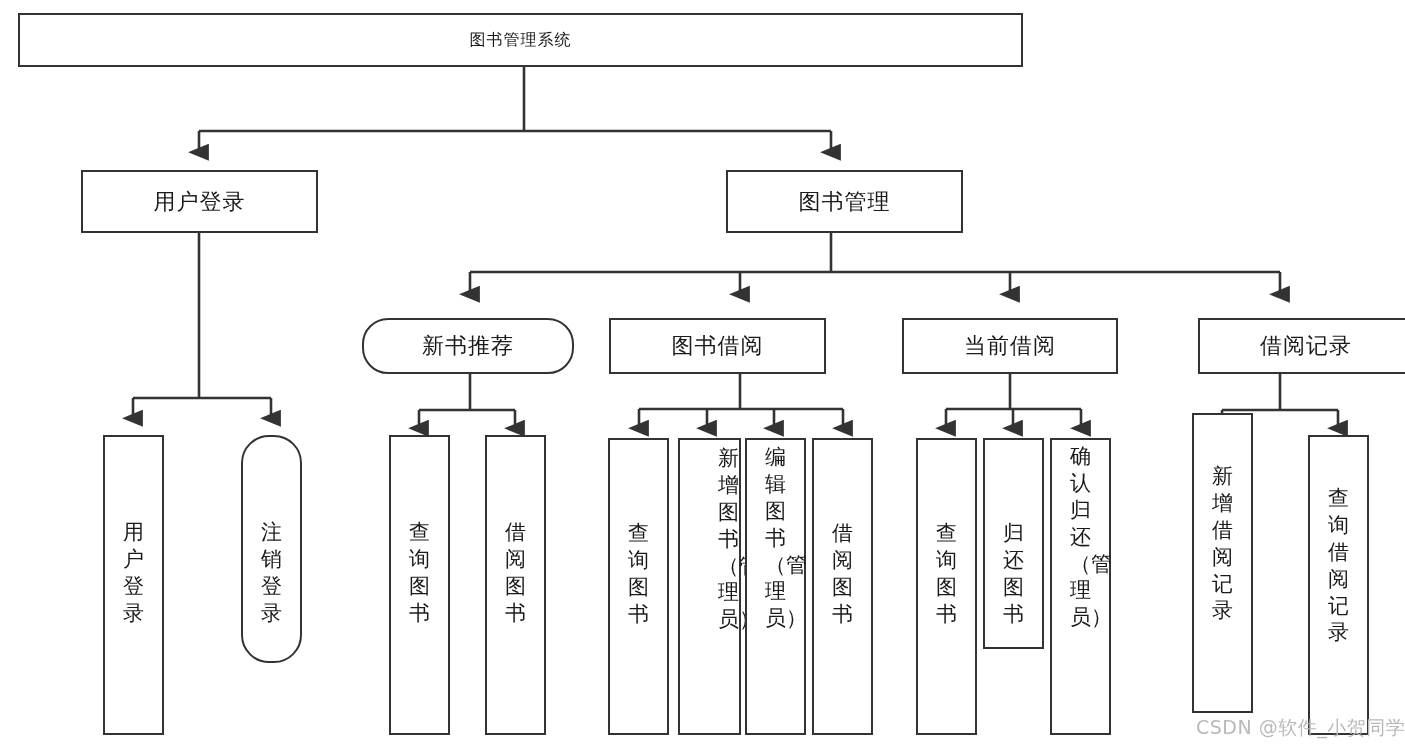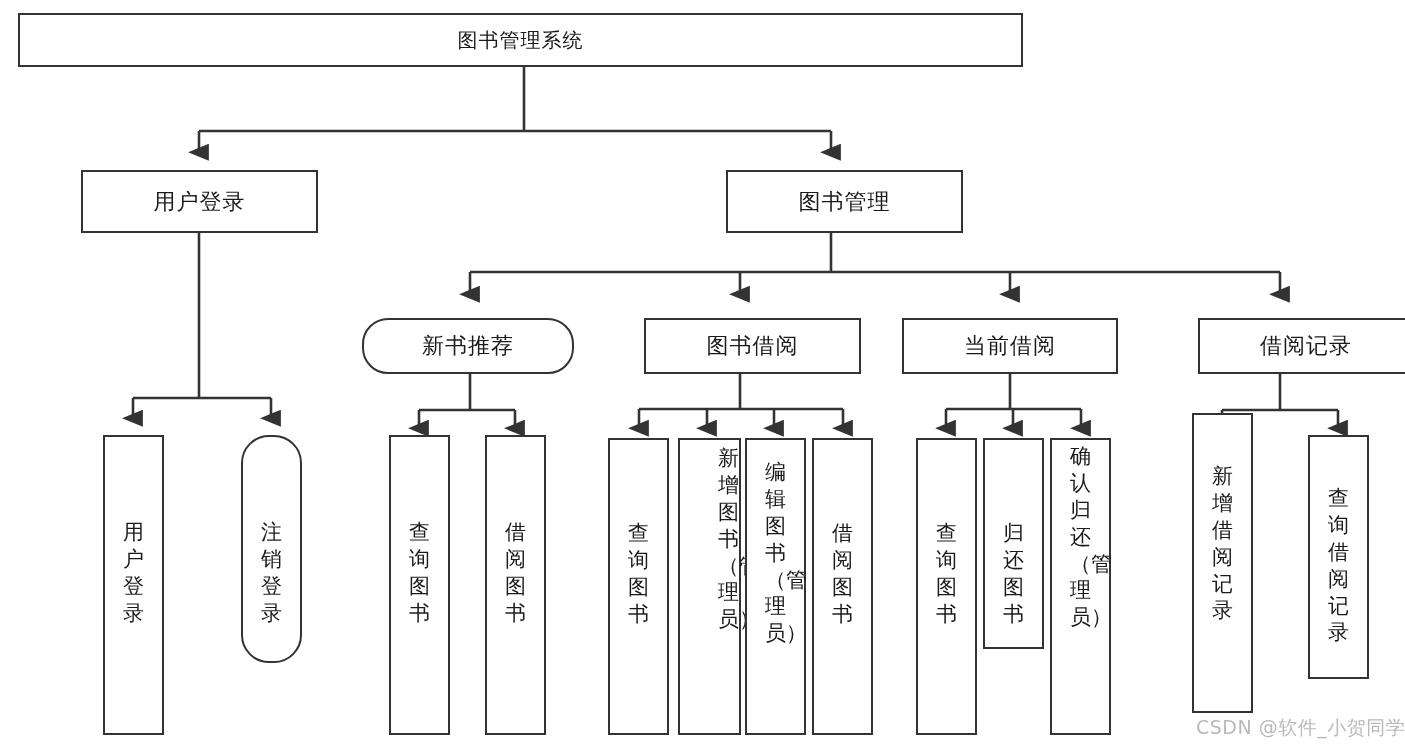--- a/index.html
+++ b/index.html
@@ -34,21 +34,21 @@
     align-items: center;
     justify-content: center;
     color: #1a1a1a;
   }
   .node .label {
     font-size: 22px;
     line-height: 1.15;
     letter-spacing: 1px;
     white-space: nowrap;
   }
-  .node.root .label { font-size: 20px; }
+  .node.root .label { font-size: 16px; }
   .node.level2 .label { font-size: 22px; }
   .node.level3 .label { font-size: 22px; }
 
   
   .node.leaf {
     align-items: flex-start;
     justify-content: center;
     padding-top: 0;
   }
   .node.leaf .label {
@@ -132,21 +132,21 @@
   <div class="node level2" style="left:81px; top:170px; width:237px; height:63px;">
     <span class="label">用户登录</span>
   </div>
   <div class="node level2" style="left:712px; top:170px; width:237px; height:63px;margin-left:14px;">
     <span class="label">图书管理</span>
   </div>
 
   <div class="node level3" style="left:362px; top:318px; width:212px; height:56px;border-radius:26px;">
     <span class="label">新书推荐</span>
   </div>
-  <div class="node level3" style="left:644px; top:318px; width:217px; height:56px;">
+  <div class="node level3" style="left:609px; top:318px; width:217px; height:56px;">
     <span class="label">图书借阅</span>
   </div>
   <div class="node level3" style="left:902px; top:318px; width:216px; height:56px;">
     <span class="label">当前借阅</span>
   </div>
   <div class="node level3" style="left:1198px; top:318px; width:216px; height:56px;">
     <span class="label">借阅记录</span>
   </div>
 
   <div class="node leaf short" style="left:103px; top:435px; width:61px; height:300px; padding-top:82px;">
@@ -162,39 +162,39 @@
   <div class="node leaf short" style="left:485px; top:435px; width:61px; height:300px; padding-top:82px;">
     <span class="label">借阅图书</span>
   </div>
 
   <div class="node leaf short" style="left:608px; top:438px; width:61px; height:297px; padding-top:80px;">
     <span class="label">查询图书</span>
   </div>
   <div class="node leaf long" style="left:678px; top:438px; width:63px; height:297px; padding-top:5px;justify-content:flex-end;">
     <span class="label">新增图书（管理员）</span>
   </div>
-  <div class="node leaf long" style="left:745px; top:438px; width:61px; height:297px; padding-top:19px;">
+  <div class="node leaf long" style="left:745px; top:438px; width:61px; height:297px; padding-top:4px;">
     <span class="label">编辑图书（管理员）</span>
   </div>
   <div class="node leaf short" style="left:812px; top:438px; width:61px; height:297px; padding-top:80px;">
     <span class="label">借阅图书</span>
   </div>
 
   <div class="node leaf short" style="left:916px; top:438px; width:61px; height:297px; padding-top:80px;">
     <span class="label">查询图书</span>
   </div>
   <div class="node leaf short" style="left:983px; top:438px; width:61px; height:211px; padding-top:80px;">
     <span class="label">归还图书</span>
   </div>
   <div class="node leaf long" style="left:1050px; top:438px; width:61px; height:297px; padding-top:3px;">
     <span class="label">确认归还（管理员）</span>
   </div>
 
   <div class="node leaf short" style="left:1192px; top:413px; width:61px; height:300px; padding-top:48px;">
     <span class="label">新增借阅记录</span>
   </div>
-  <div class="node leaf short" style="left:1308px; top:435px; width:61px; height:244px; padding-top:48px;">
+  <div class="node leaf short" style="left:1308px; top:435px; width:61px; height:300px; padding-top:48px;">
     <span class="label">查询借阅记录</span>
   </div>
 
   <div class="watermark" style="left:1196px; top:715px;">CSDN @软件_小贺同学</div>
 
 </div>
 
 </body></html>

